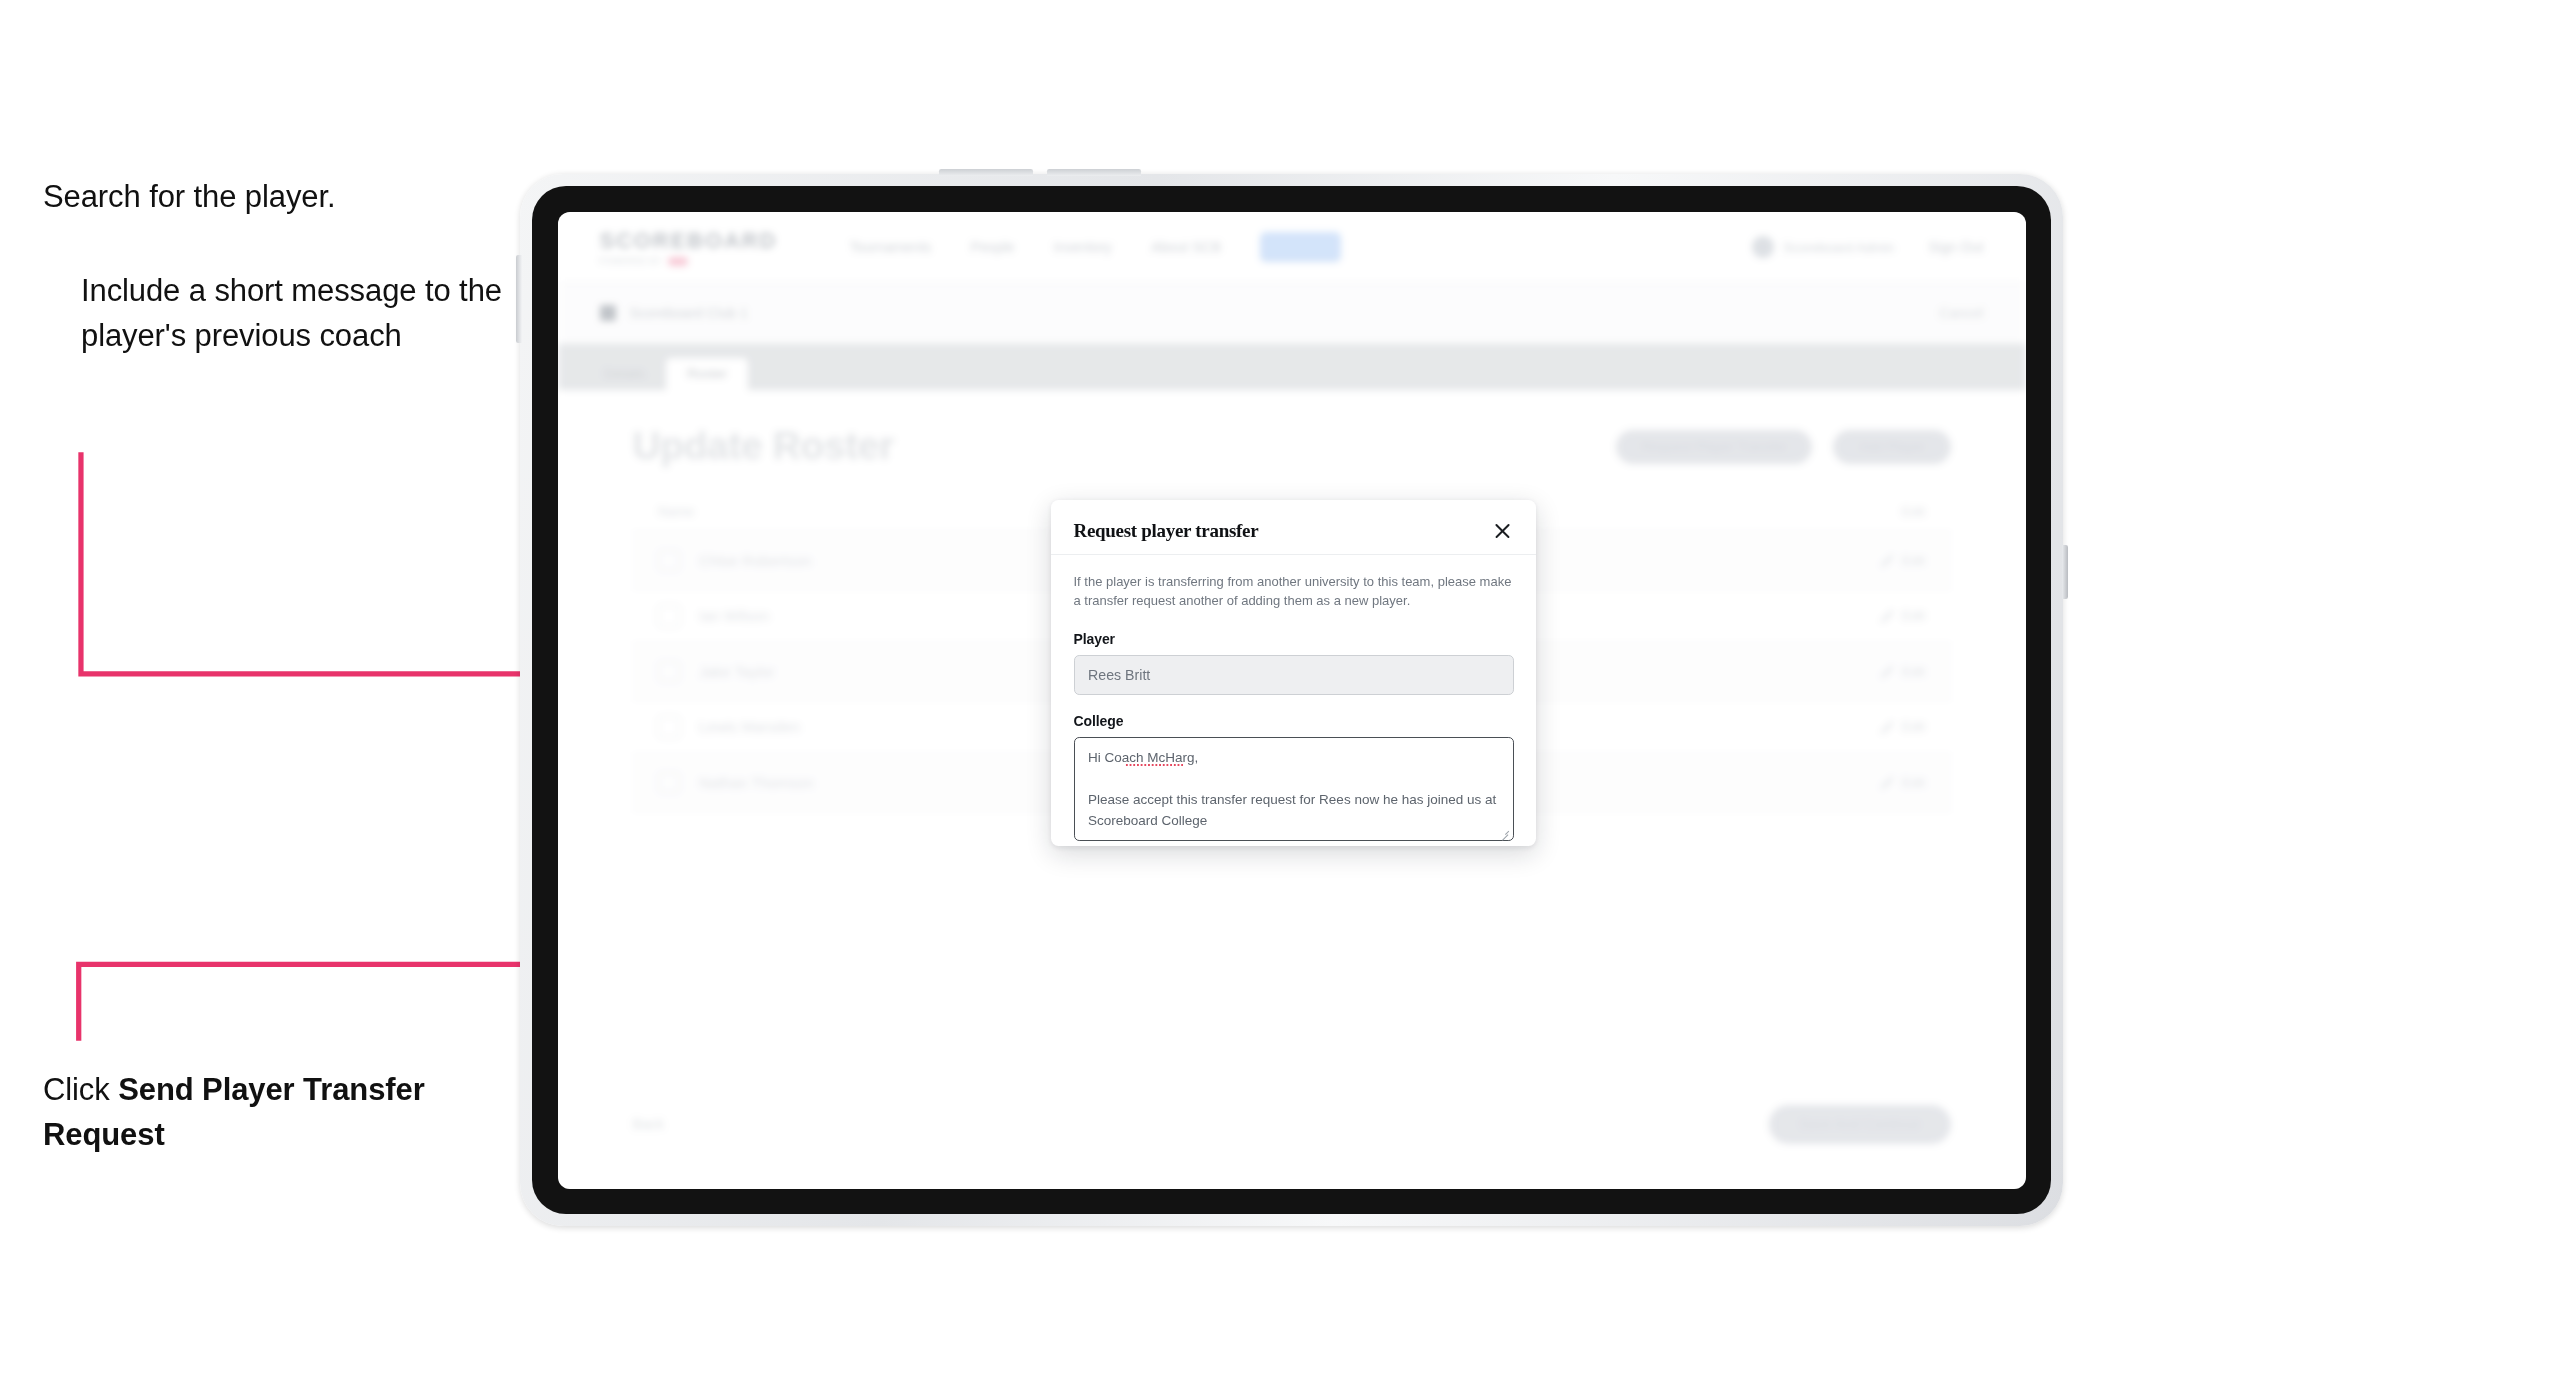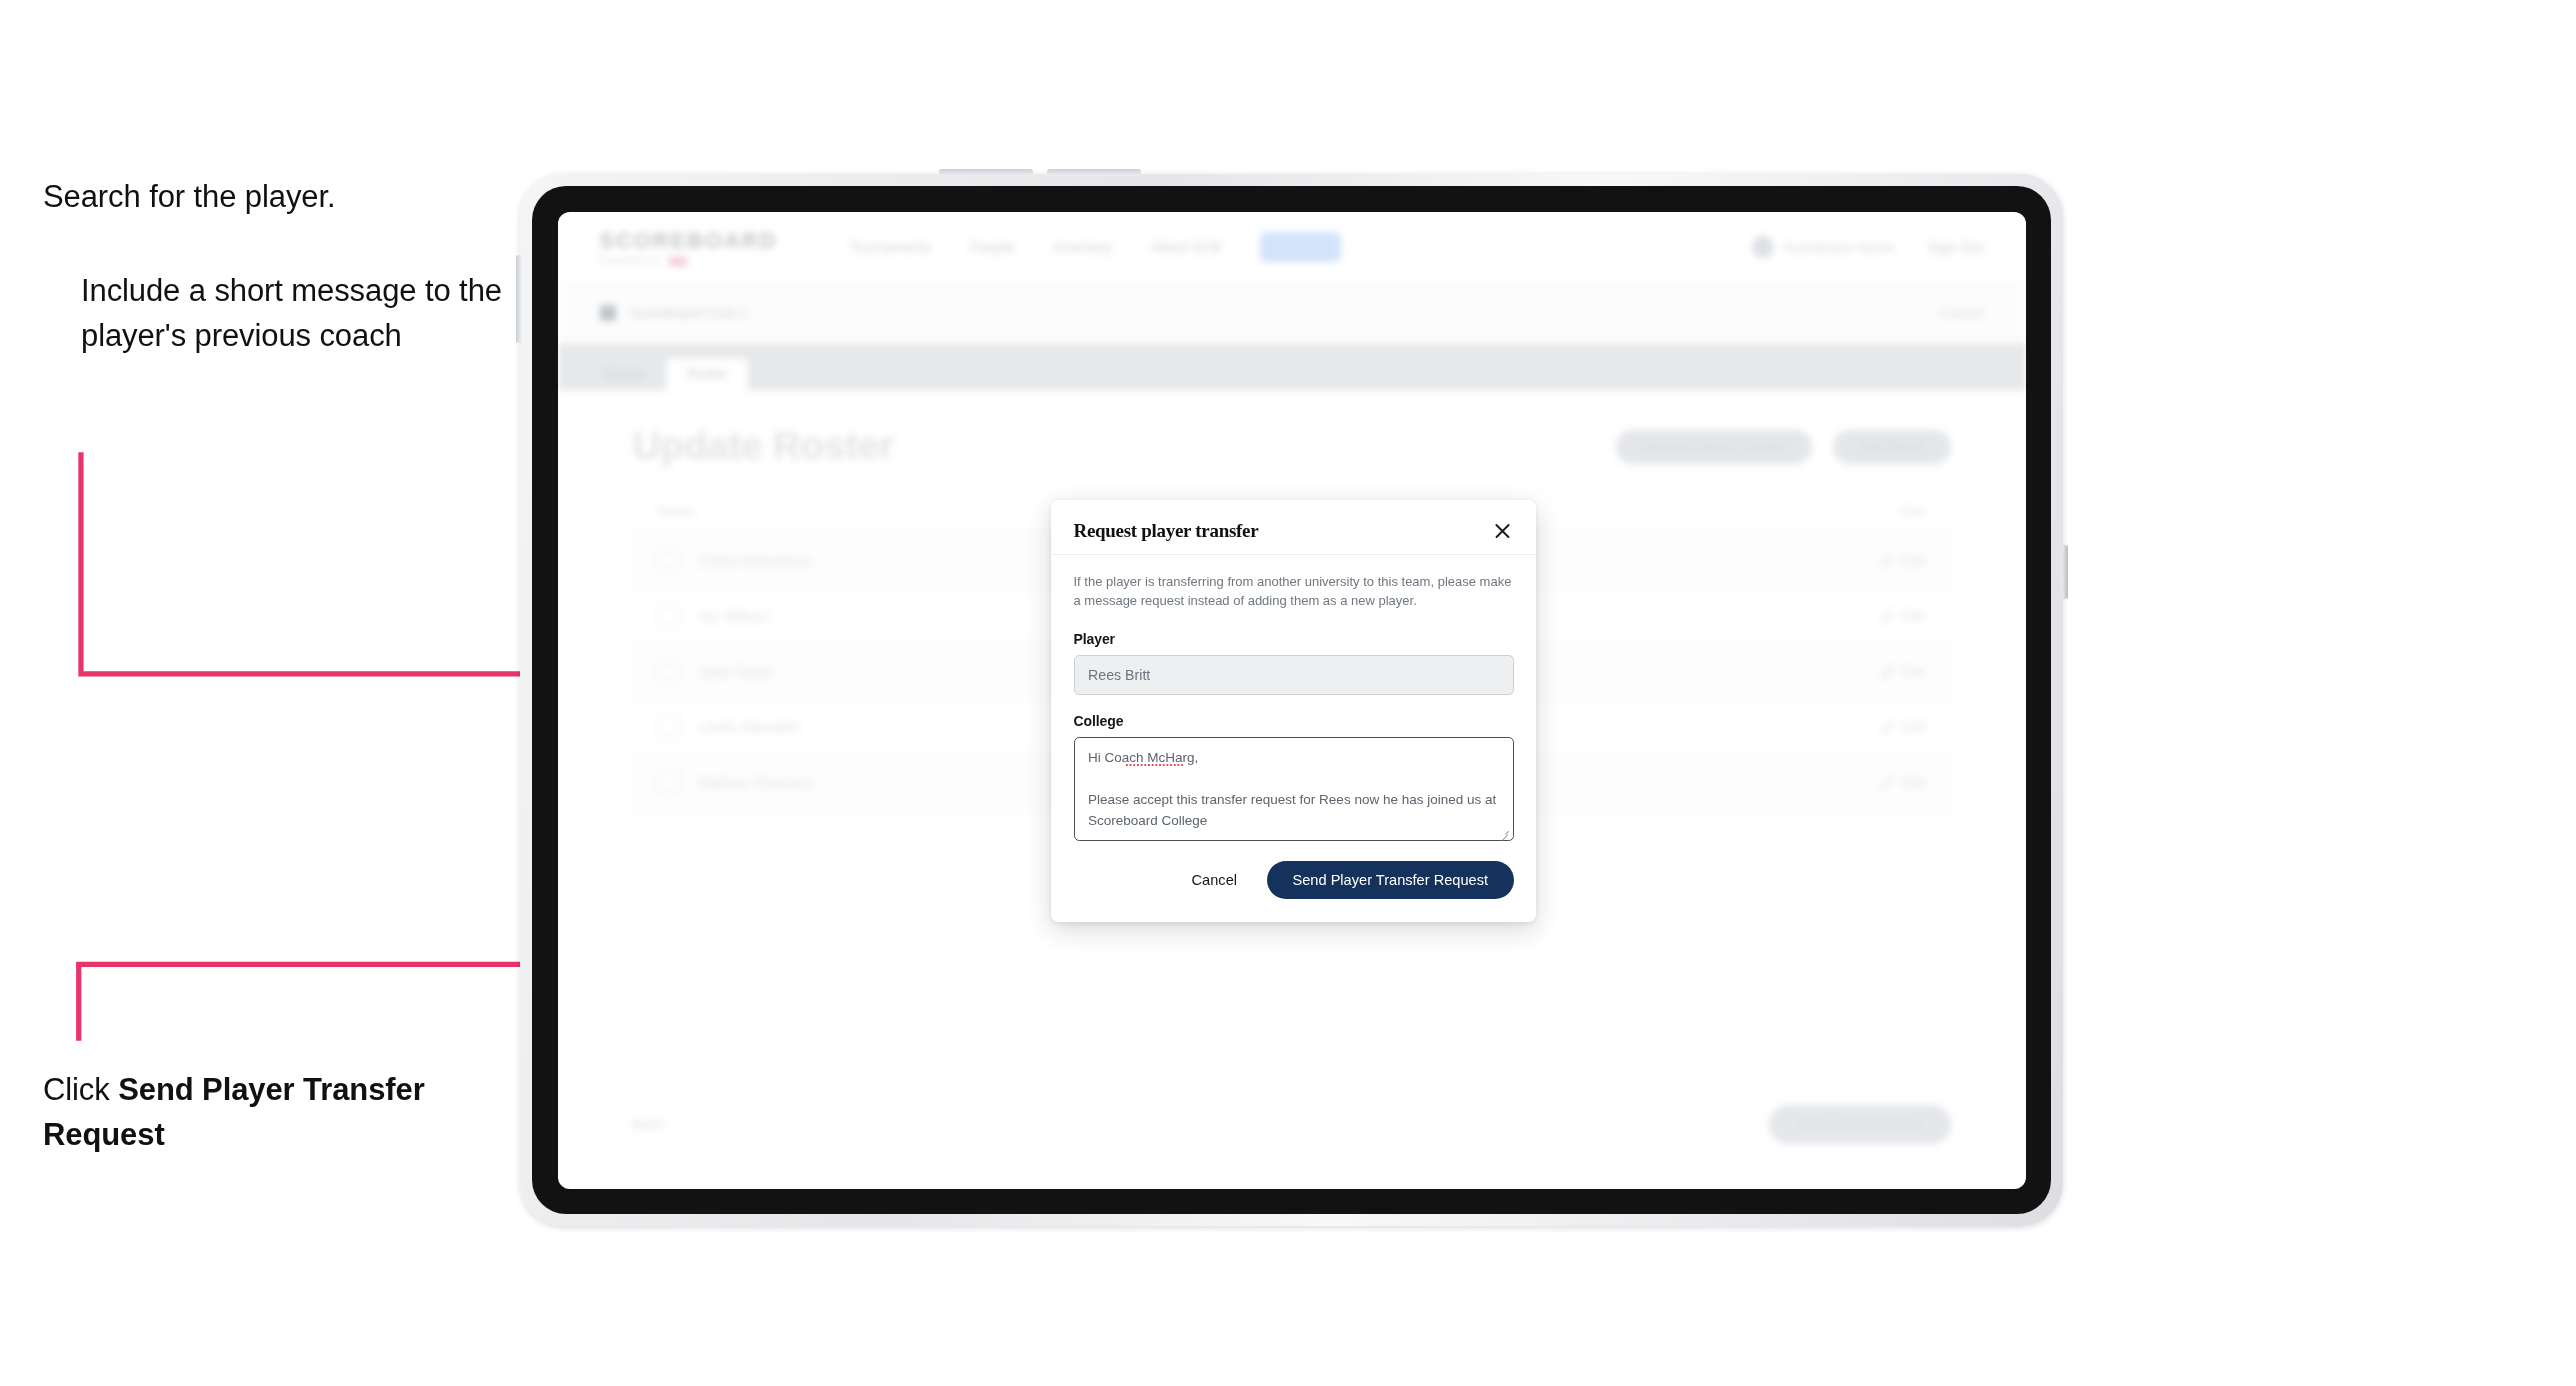--- a/index.html
+++ b/index.html
@@ -555,38 +555,34 @@
   </div>
 </div>
 
 <div id="modal">
   <div class="modal-head">
     <div class="modal-title">Request player transfer</div>
     <div class="modal-close"></div>
   </div>
 
   <div class="modal-body">
-    <p class="modal-desc">If the player is transferring from another university to this team, please make a message request instead of adding them as a new player.</p>
+    <p class="modal-desc">If the player is transferring from another university to this team, please make a transfer request another of adding them as a new player.</p>
 
     <div class="field-label">Player</div>
     <input class="player-input" type="text" readonly="" value="Rees Britt" style="">
 
     <div class="spacer-26"></div>
 
     <div class="field-label">College</div>
     <div class="msg-wrap">
       <textarea class="msg-input" placeholder="Write a short message" style="">Hi Coach McHarg,
 
 Please accept this transfer request for Rees now he has joined us at Scoreboard College</textarea>
       <div class="msg-underline"></div>
       <div class="resize-grip">
           <i></i>
           <i></i>
         </div>
     </div>
   </div>
 
-  <div class="modal-actions">
-    <button class="btn-cancel">Cancel</button>
-    <button class="btn-send">Send Player Transfer Request</button>
-  </div>
 </div>
 
 
 </body></html>

